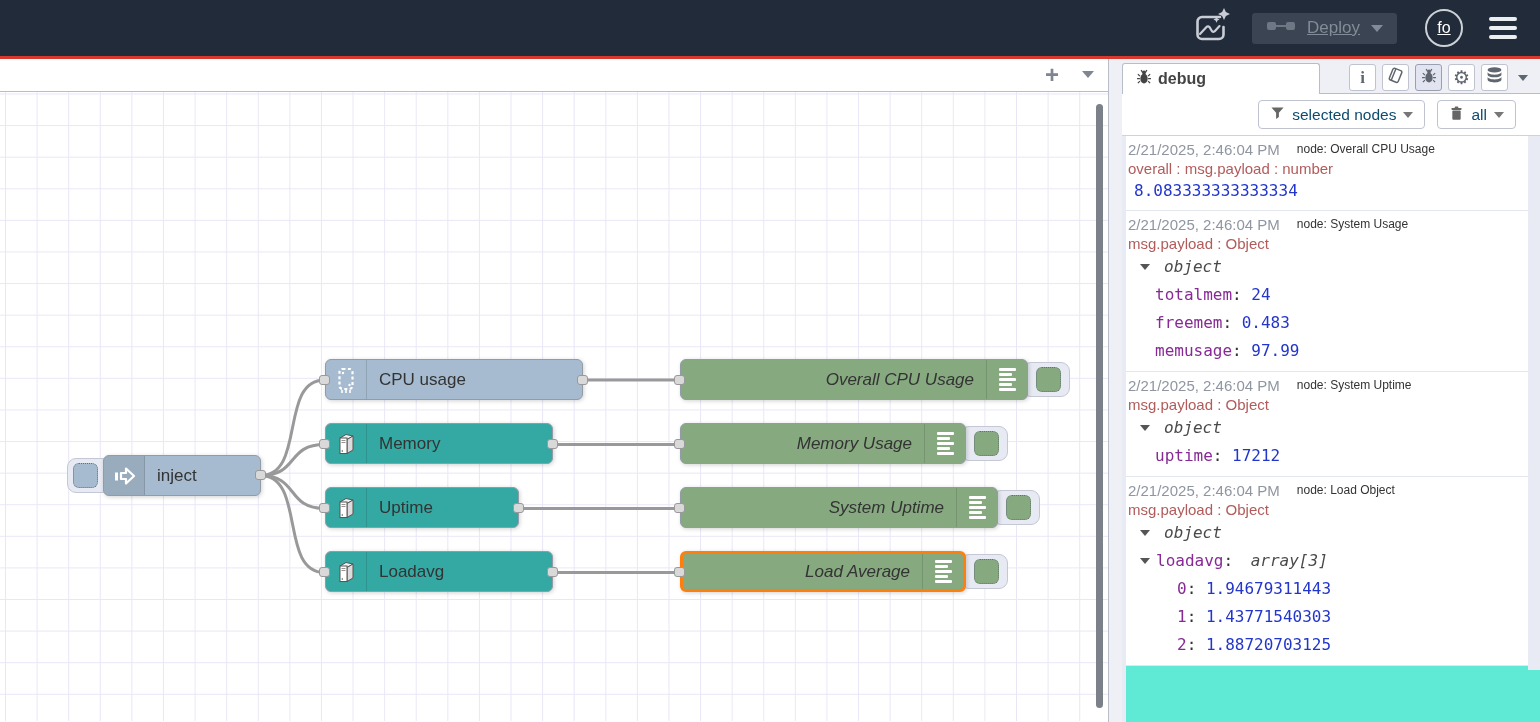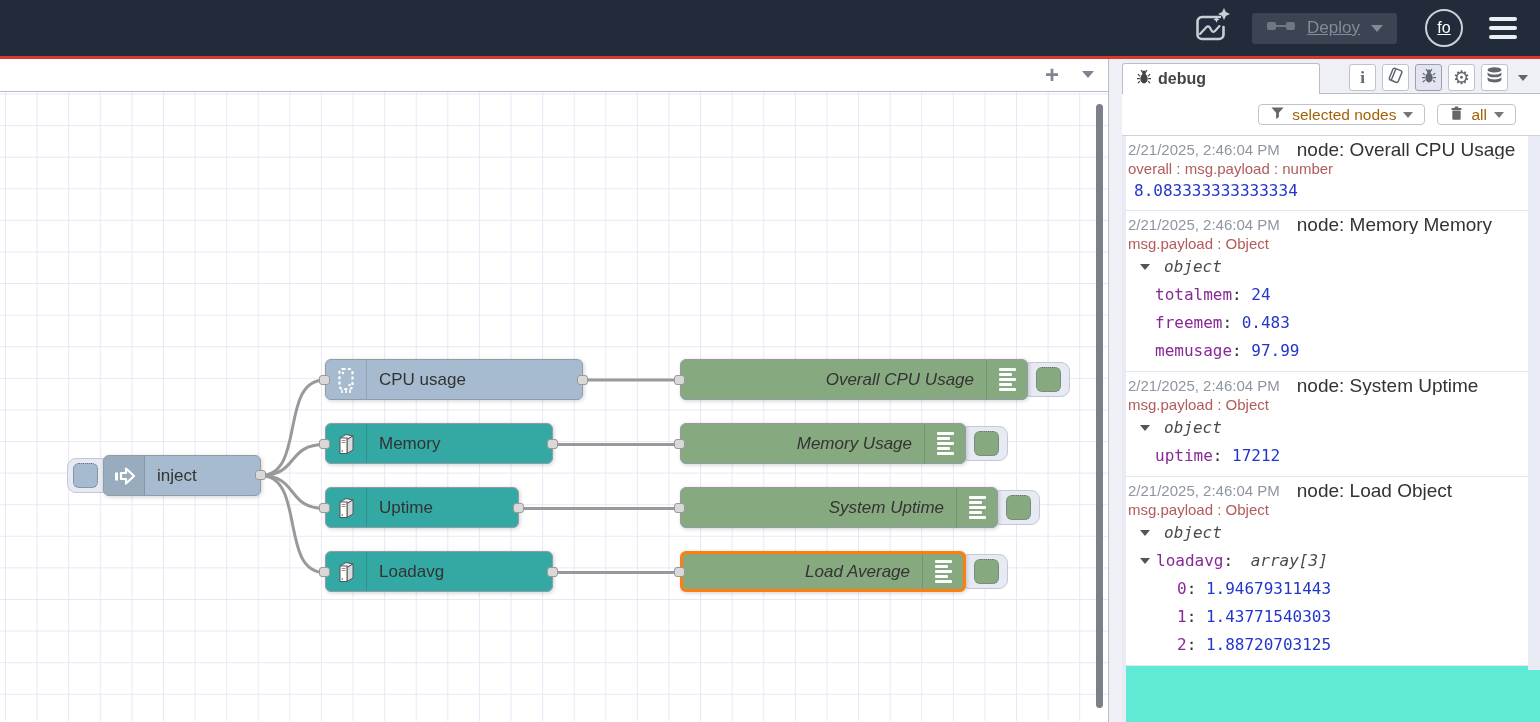--- a/index.html
+++ b/index.html
@@ -103,34 +103,34 @@
   .sbtn.active { background:#e2e5f1; border-color:#9aa0b0; }
   .info-glyph { font-family:"Liberation Serif", serif; font-weight:bold; font-size:17px; }
   .gear-glyph { font-size:19px; line-height:1; }
   .mini-caret { width:0; height:0; border-left:5px solid transparent; border-right:5px solid transparent; border-top:6px solid #5f6670; margin-left:4px; }
 
   .sb-filter {
     height:42px; background:#fff; border-bottom:1px solid #d0d3dd;
     display:flex; align-items:center; justify-content:flex-end; gap:12px; padding-right:24px;
   }
   .fbtn {
-    height:21px; background:#fff; border:1px solid #bfc3d0; border-radius:4px;
-    color:#a16207; font-size:15.5px; display:flex; align-items:center; gap:7px; padding:8px 11px; cursor:pointer;
+    height:29px; background:#fff; border:1px solid #bfc3d0; border-radius:4px;
+    color:#0c4a6e; font-size:15.5px; display:flex; align-items:center; gap:7px; padding:8px 11px; cursor:pointer;
   }
   .fbtn .caret-sm { width:0; height:0; border-left:5px solid transparent; border-right:5px solid transparent; border-top:6px solid #777; }
 
   .sb-body { position:relative; height:586px; background:#5eead4; }
   .left-strip { position:absolute; left:0; top:0; bottom:0; width:4px; background:#e9ebf4; }
   .right-gutter { position:absolute; right:0; top:0; width:12px; height:534px; background:#e9ebf4; }
   .msg-list { position:absolute; left:4px; right:12px; top:0; }
 
   .msg { border-bottom:1px solid #e4e6ee; padding:4px 2px 6px 2px; background:#fff; }
   .msg-h { display:flex; gap:17px; line-height:19px; white-space:nowrap; overflow:hidden; }
   .ts  { color:#8f95a1; font-size:15px; }
-  .src { color:#333; font-size:19px; }
+  .src { color:#333; font-size:12px; }
   .meta { color:#b25b5b; font-size:15px; line-height:19px; }
   .val {
     font-family:"DejaVu Sans Mono", monospace; color:#2336cc; font-size:16px;
     line-height:26px; padding-left:6px;
   }
   .trow { font-family:"DejaVu Sans Mono", monospace; font-size:16px; line-height:28px; color:#333; white-space:nowrap; }
   .trow.obj { padding-left:12px; }
   .trow.kv  { padding-left:27px; }
   .trow.arr { padding-left:49px; }
   .tree-caret {
@@ -435,21 +435,21 @@
             <span class="ts">2/21/2025, 2:46:04 PM</span>
             <span class="src">node: Overall CPU Usage</span>
           </div>
           <div class="meta">overall : msg.payload : number</div>
           <div class="val">8.083333333333334</div>
         </div>
 
         <div class="msg">
           <div class="msg-h">
             <span class="ts">2/21/2025, 2:46:04 PM</span>
-            <span class="src">node: Memory Memory</span>
+            <span class="src">node: System Usage</span>
           </div>
           <div class="meta">msg.payload : Object</div>
           <div class="trow obj">
             <span class="tree-caret"></span><span class="ital">object</span>
           </div>
           <div class="trow kv"><span class="k">totalmem</span><span class="num">24</span></div>
           <div class="trow kv"><span class="k">freemem</span><span class="num">0.483</span></div>
           <div class="trow kv"><span class="k">memusage</span><span class="num">97.99</span></div>
         </div>
 

